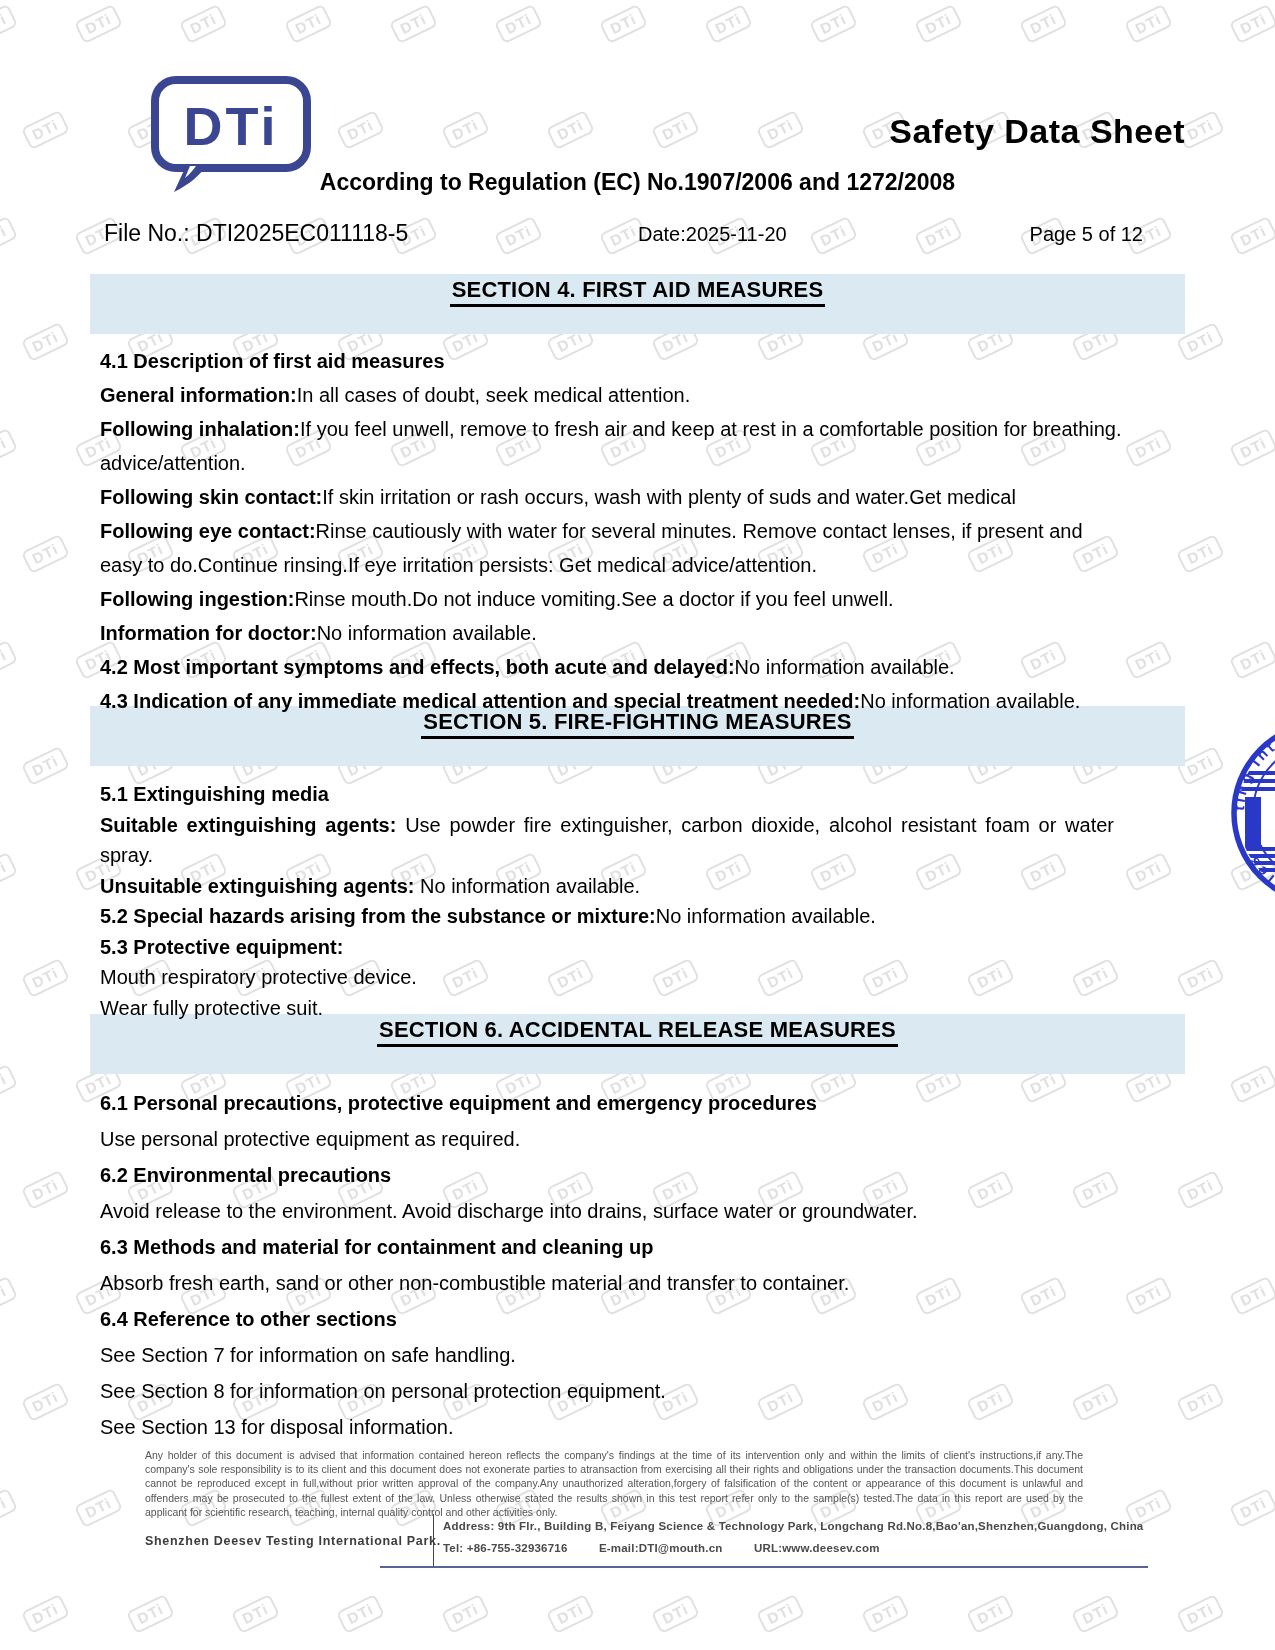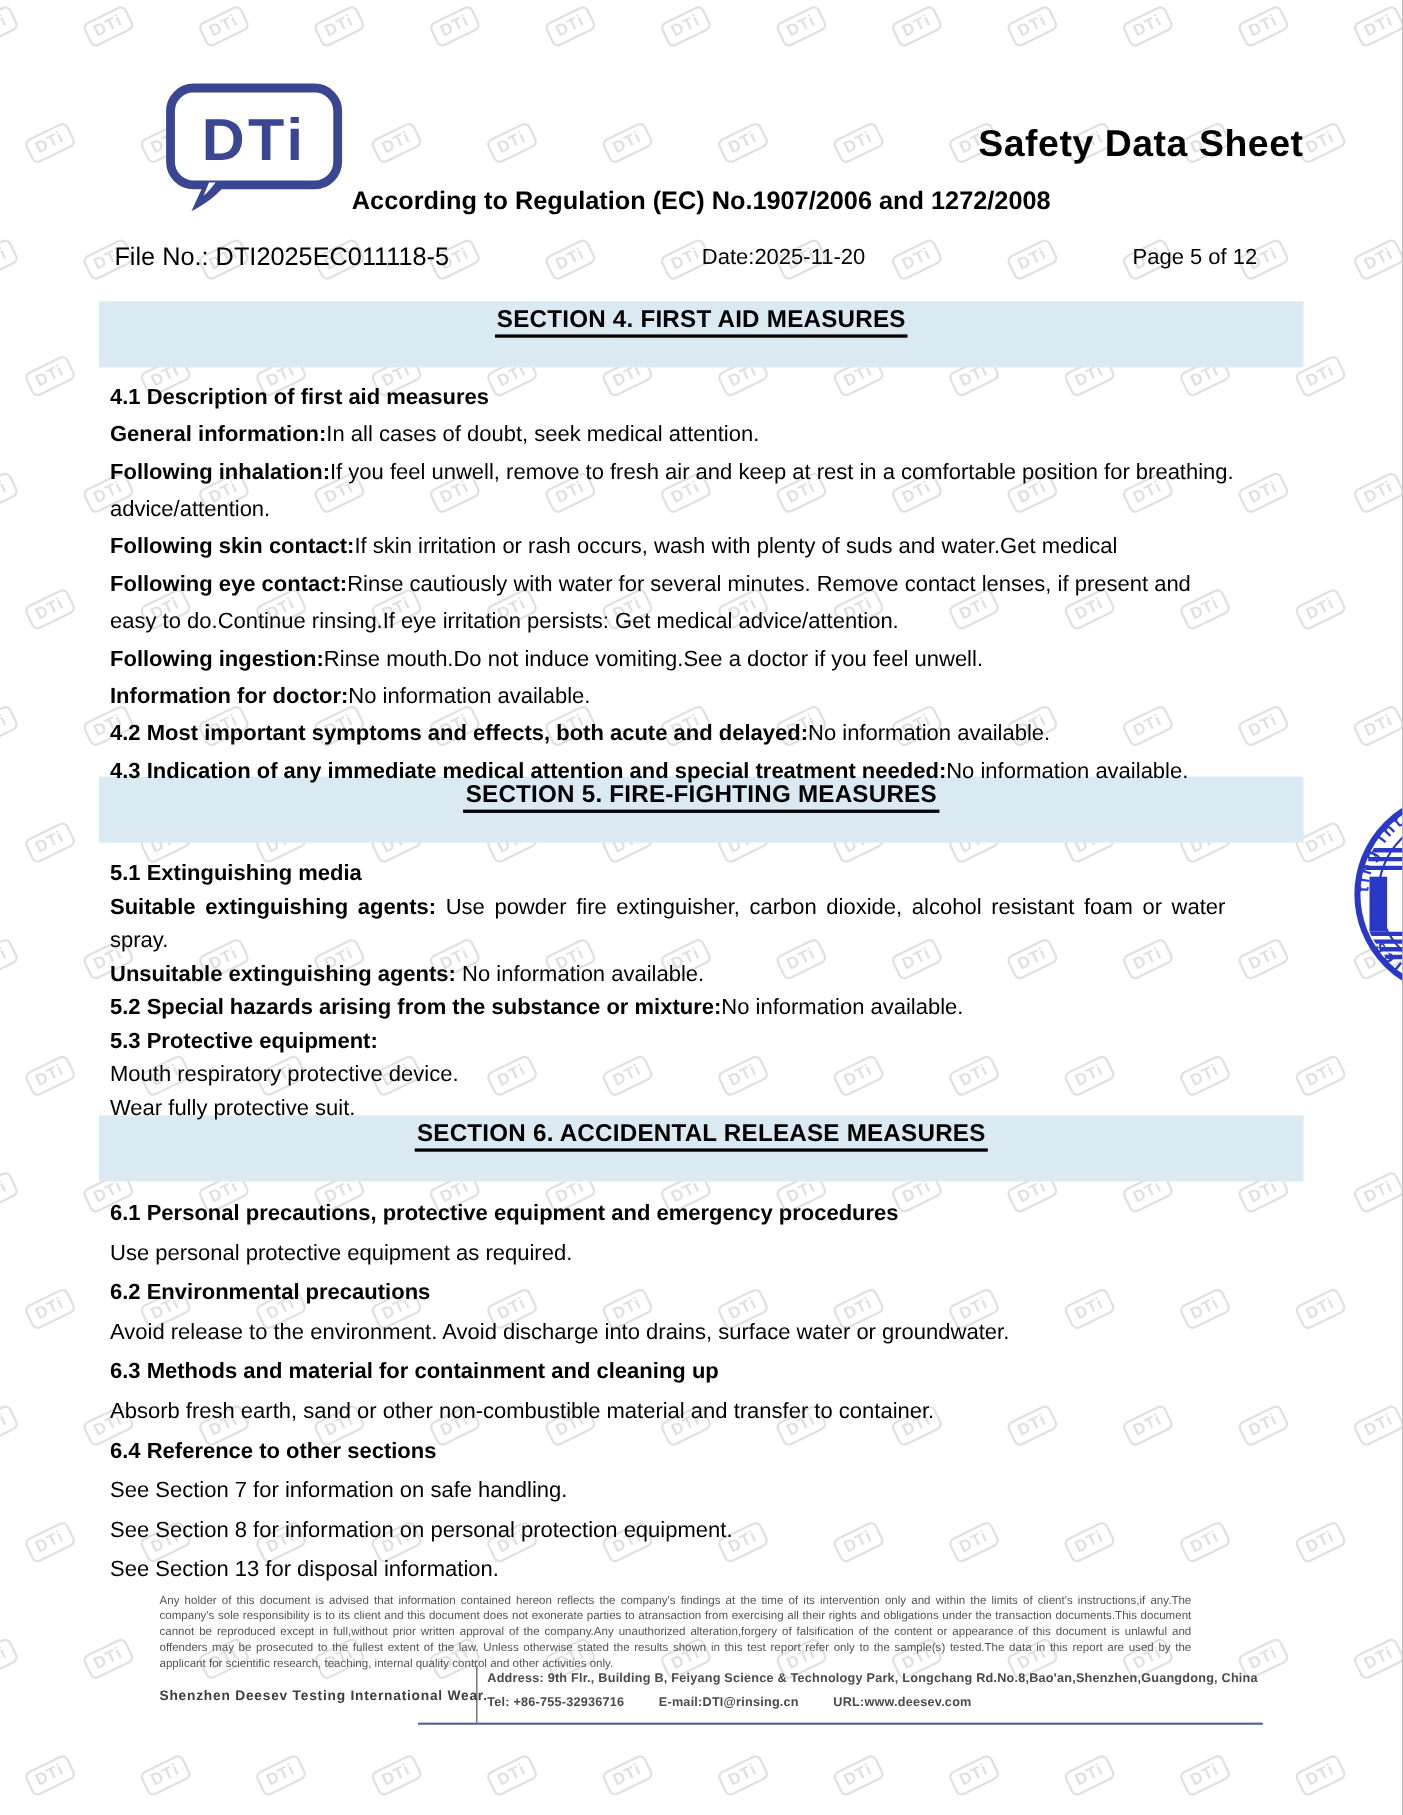--- a/index.html
+++ b/index.html
@@ -361,23 +361,23 @@
       <rect x="96" y="94" width="28" height="50" class="stamp-fill"></rect>
     </g>
     <text class="stamp-text">
       <textPath id="arcText" href="#arcPath" startOffset="2">ting International Corp. Shenzhen Deesev Tes</textPath>
     </text>
   </svg>
 
   <div class="disclaimer">Any holder of this document is advised that information contained hereon reflects the company's findings at the time of its intervention only and within the limits of client's instructions,if any.The company's sole responsibility is to its client and this document does not exonerate parties to atransaction from exercising all their rights and obligations under the transaction documents.This document cannot be reproduced except in full,without prior written approval of the company.Any unauthorized alteration,forgery of falsification of the content or appearance of this document is unlawful and offenders may be prosecuted to the fullest extent of the law. Unless otherwise stated the results shown in this test report refer only to the sample(s) tested.The data in this report are used by the applicant for scientific research, teaching, internal quality control and other activities only.</div>
   <div class="vline"></div>
   <div class="hline"></div>
-  <div class="company">Shenzhen Deesev Testing International Wear.</div>
+  <div class="company">Shenzhen Deesev Testing International Park.</div>
   <div class="addr-block">
     <div class="addr-line">Address: 9th Flr., Building B, Feiyang Science &amp; Technology Park, Longchang Rd.No.8,Bao'an,Shenzhen,Guangdong, China</div>
     <div class="addr-line">
       <span>Tel: +86-755-32936716</span><span class="gap"></span>
-      <span>E-mail:DTI@rinsing.cn</span><span class="gap"></span>
+      <span>E-mail:DTI@mouth.cn</span><span class="gap"></span>
       <span>URL:www.deesev.com</span>
     </div>
   </div>
 
 </div>
 
 </body></html>

